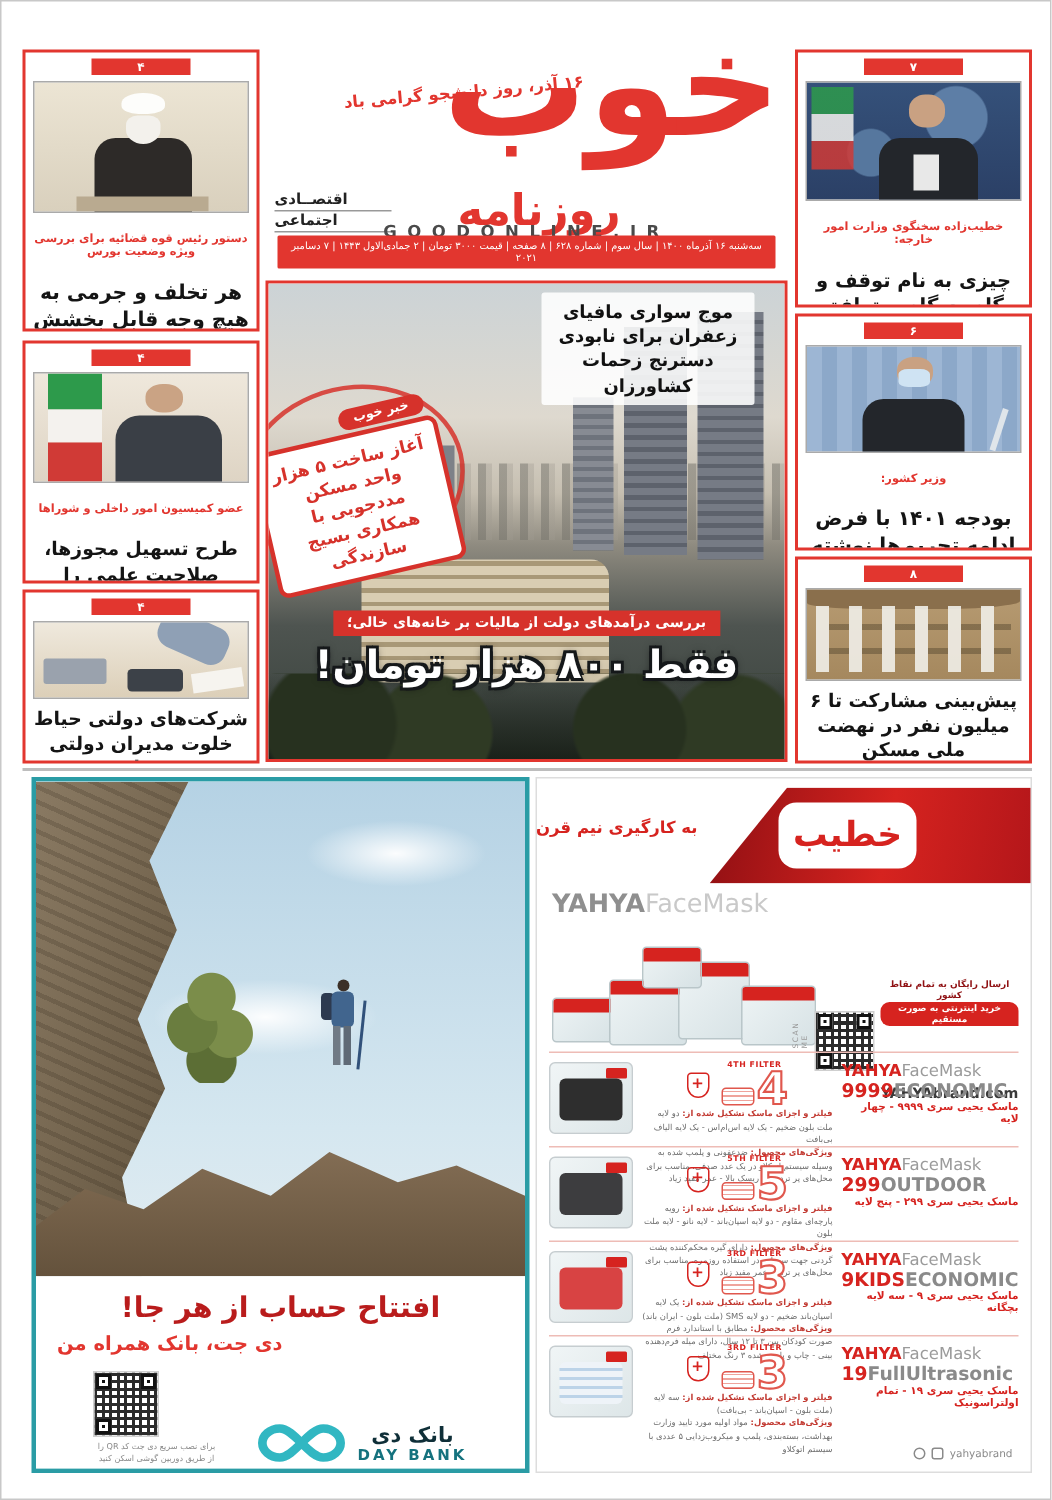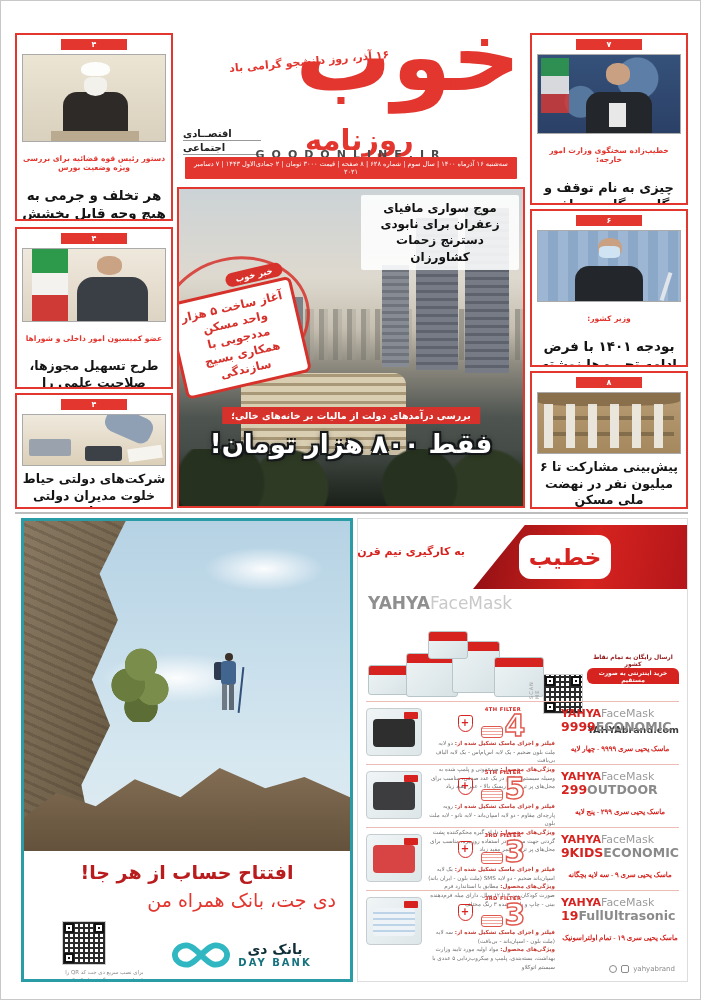--- a/index.html
+++ b/index.html
@@ -88,21 +88,21 @@
          background:repeating-linear-gradient(0deg,#d9cdb2 0 6px,#a89877 6px 9px); border-radius:3px 12px 0 0; }
   .trees { position:absolute; left:0; bottom:0; width:100%; height:18%;
       background:radial-gradient(circle at 12% 60%, #27311f 0 14%, transparent 15%),
                  radial-gradient(circle at 32% 70%, #2f3a24 0 16%, transparent 17%),
                  radial-gradient(circle at 70% 65%, #27311f 0 15%, transparent 16%),
                  radial-gradient(circle at 90% 75%, #2f3a24 0 13%, transparent 14%),
                  linear-gradient(transparent, rgba(20,26,18,.8)); }
   .subbox { position:absolute; background:rgba(255,255,255,.88); padding:5px 7px; direction:rtl;
             text-align:center; font-weight:bold; color:#111; font-size:12px; line-height:1.35; border-radius:2px; }
   .sub-left { left:6px; top:6px; width:132px; }
-  .sub-right { left:182px; top:6px; width:158px; }
+  .sub-right { left:182px; top:6px; width:142px; }
   .stamp { position:absolute; left:-6px; top:84px; width:128px; transform:rotate(-13deg); }
   .stamp-seal { position:absolute; left:-10px; top:-16px; width:150px; height:124px; border:3px solid #d6322b;
                 border-radius:50%; opacity:.85; }
   .stamp-ribbon { position:relative; width:58px; margin:0 6px 2px auto; background:#d6322b; color:#fff;
                   font-size:8.5px; font-weight:bold; text-align:center; border-radius:8px; padding:2px 0; direction:rtl; }
   .stamp-box { position:relative; background:#fff; border:3px solid #d6322b; border-radius:7px; padding:6px 7px;
                color:#d6322b; font-size:11.5px; font-weight:bold; text-align:center; direction:rtl; line-height:1.4; }
   .main-kicker { position:absolute; left:50%; top:218px; transform:translateX(-50%); background:#d6322b;
                  color:#fff; font-size:9.5px; font-weight:bold; padding:3px 9px; direction:rtl; white-space:nowrap; }
   .main-headline { position:absolute; left:0; top:238px; width:100%; text-align:center; color:#fff;
@@ -134,22 +134,22 @@
            clip-path:polygon(0 70%,10% 48%,22% 60%,34% 36%,48% 52%,60% 26%,74% 44%,86% 34%,100% 52%,100% 100%,0 100%); }
   .hiker { position:absolute; left:57%; top:40%; width:40px; height:86px; }
   .h-head { position:absolute; left:15px; top:0; width:8px; height:8px; background:#3c3028; border-radius:50%; }
   .h-body { position:absolute; left:11px; top:8px; width:15px; height:24px; background:#41658e; border-radius:4px; }
   .h-pack { position:absolute; left:4px; top:9px; width:9px; height:18px; background:#2d3a50; border-radius:3px; }
   .h-leg1 { position:absolute; left:12px; top:31px; width:5px; height:26px; background:#707a85; }
   .h-leg2 { position:absolute; left:19px; top:31px; width:5px; height:26px; background:#5f6a76; }
   .h-pole { position:absolute; left:30px; top:14px; width:2px; height:46px; background:#31517a; transform:rotate(6deg); }
   .bank-panel { position:absolute; left:0; bottom:0; width:100%; height:128px; background:#fff; padding:10px 14px 8px; }
   .bank-h1 { direction:rtl; text-align:center; color:#b91c1c; font-size:19px; font-weight:bold; }
-  .bank-h2 { direction:rtl; text-align:right; color:#e2362f; font-size:19px; font-weight:normal; margin-top:6px; }
-  .bank-row { display:flex; justify-content:center; align-items:center; gap:26px; margin-top:10px; }
+  .bank-h2 { direction:rtl; text-align:left; color:#e2362f; font-size:13px; font-weight:bold; margin-top:6px; }
+  .bank-row { display:flex; justify-content:center; align-items:flex-end; gap:26px; margin-top:10px; }
   .qr { width:44px; height:44px; border:1px solid #cfcfcf; position:relative; background:
         repeating-linear-gradient(0deg,#2b2b2b 0 2px, transparent 2px 5px),
         repeating-linear-gradient(90deg,#2b2b2b 0 2px, #fff 2px 5px); }
   .qr-eye { position:absolute; width:10px; height:10px; border:2px solid #111; background:#fff; }
   .qr-eye::after { content:""; position:absolute; left:2px; top:2px; width:2px; height:2px; background:#111; }
   .qe1 { left:1px; top:1px; } .qe2 { right:1px; top:1px; } .qe3 { left:1px; bottom:1px; }
   .qr-cap { font-size:5.4px; color:#8a8a8a; direction:rtl; text-align:center; width:84px; margin-top:3px; line-height:1.5; }
   .daybank { display:flex; align-items:center; gap:8px; margin-top:4px; }
   .db-text { text-align:center; }
   .db-fa { font-size:14px; font-weight:bold; color:#0f2f38; direction:rtl; }
@@ -202,21 +202,21 @@
            vertical-align:middle; margin-right:2px;
            background:repeating-linear-gradient(0deg,transparent 0 2px,#efa49c 2px 3px); }
   .y-desc { direction:rtl; text-align:right; margin-top:1px; }
   .y-dline { font-size:5.6px; line-height:1.55; color:#6e6e6e; }
   .y-dlabel { color:#c23a32; font-weight:bold; }
   .y-brand { flex:0 0 118px; text-align:left; }
   .yb-line1 { font-size:11px; line-height:1.05; }
   .yb-yahya { color:#d6231f; font-weight:bold; } .yb-fm { color:#9b9b9b; }
   .yb-line2 { font-size:12.5px; line-height:1.1; }
   .yb-num { color:#d6231f; font-weight:800; } .yb-ser { color:#8a8a8a; font-weight:bold; }
-  .yb-sub { font-size:7px; color:#d6231f; font-weight:bold; direction:rtl; text-align:center; margin-top:12px;font-family:Liberation Serif, serif; }
+  .yb-sub { font-size:7px; color:#d6231f; font-weight:bold; direction:rtl; text-align:right; margin-top:1px; }
   .y-footer { position:absolute; right:12px; bottom:8px; display:flex; align-items:center; gap:4px; }
   .soc { width:8px; height:8px; border:1.2px solid #8a8a8a; border-radius:2px; }
   .soc.round { border-radius:50%; }
   .y-handle { font-size:7px; color:#8a8a8a; }
 </style>
 </head>
 <body>
 
 <div class="page">
 

